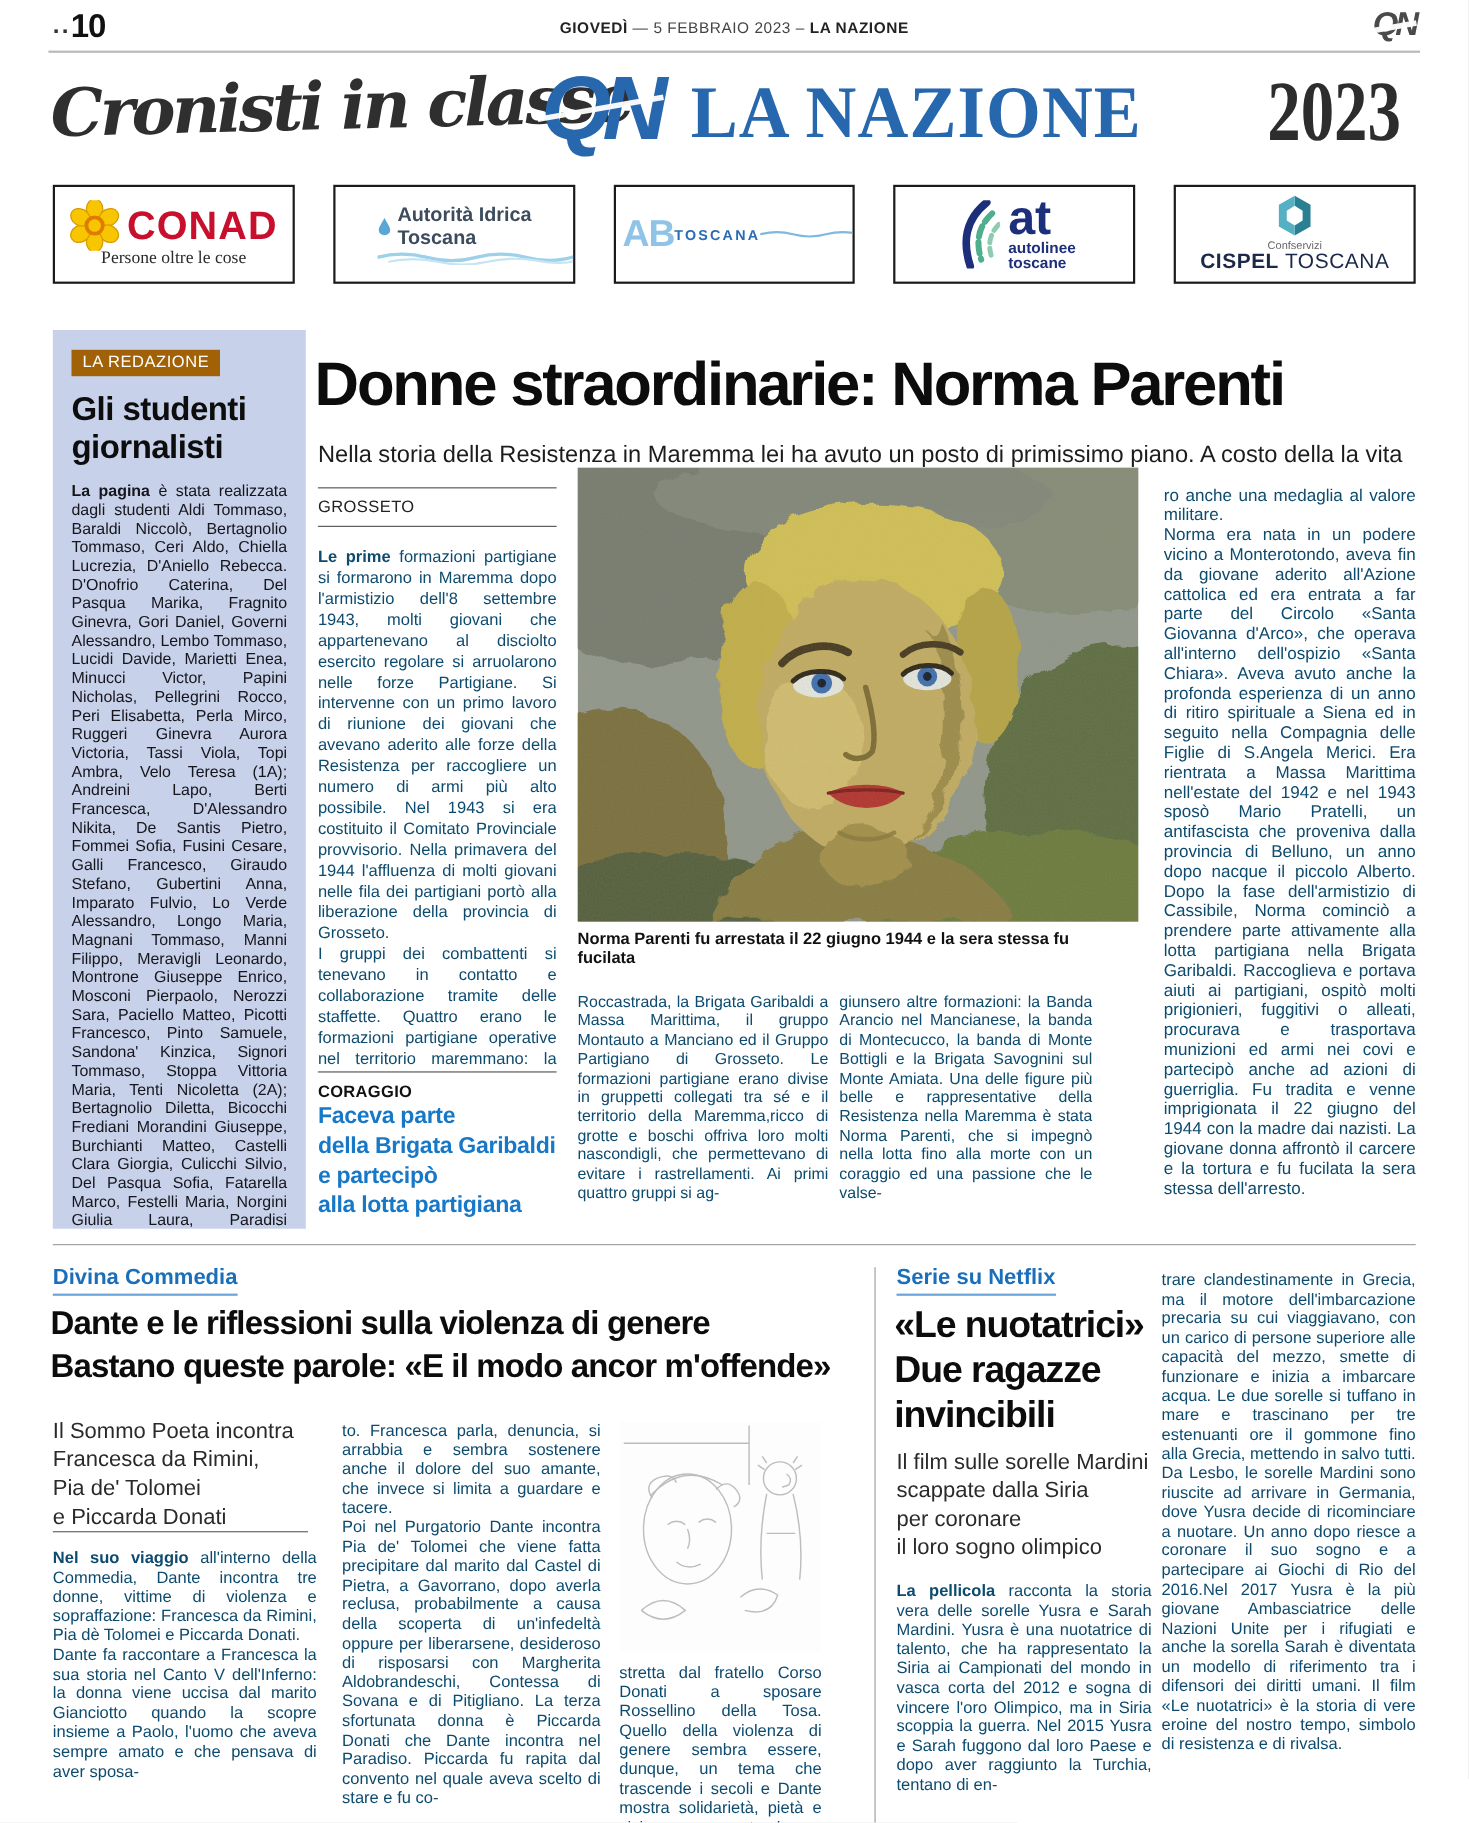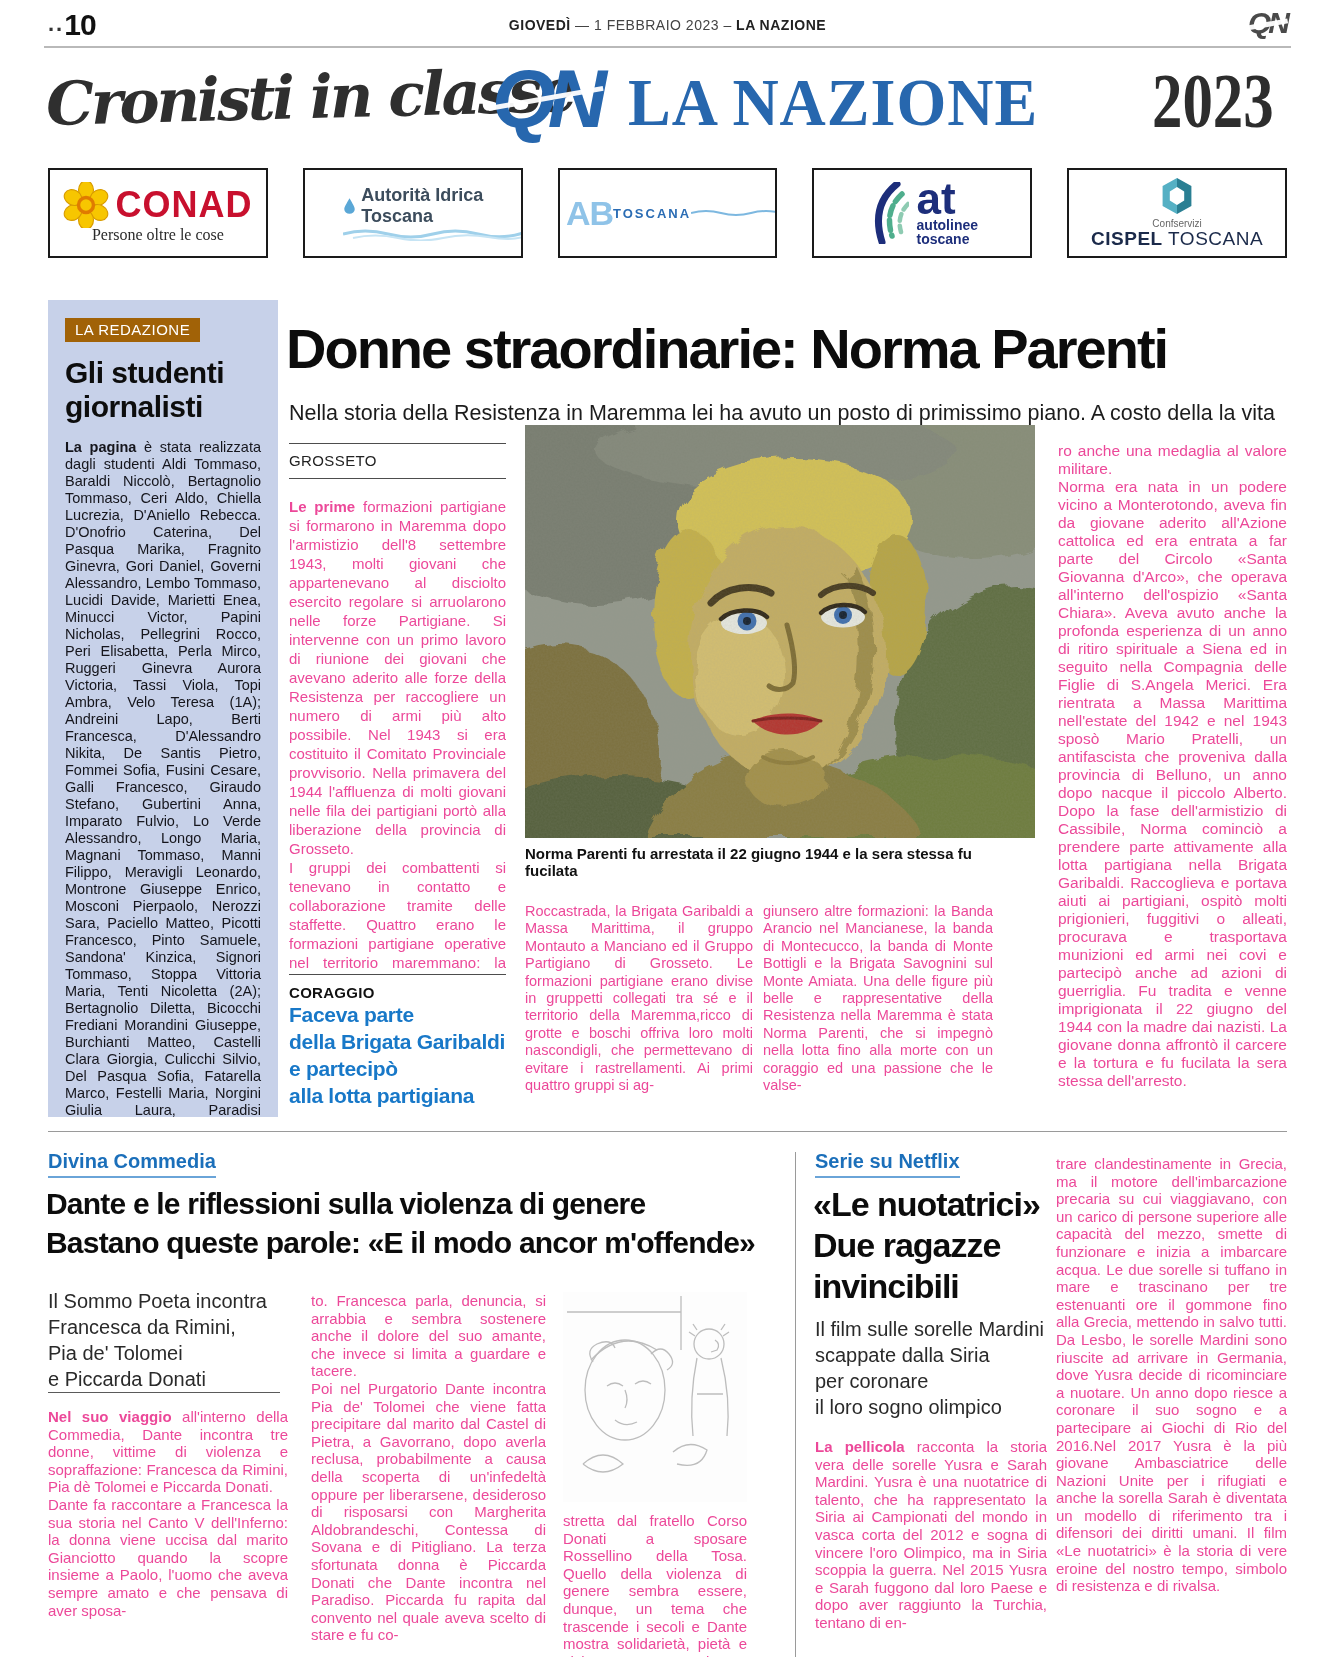--- a/index.html
+++ b/index.html
@@ -51,21 +51,21 @@
   .redazione-badge { display:inline-block; background:#a16207; color:#fff; font-size:15px; font-weight:400; padding:3px 10px 4px; letter-spacing:.5px; }
   .sidebar-title { margin-top:14px; font-size:30px; font-weight:700; line-height:1.12; color:#0d0d0d; letter-spacing:-.5px; }
   .sidebar-body { margin-top:16px; font-size:14.5px; line-height:17px; text-align:justify; color:#15151c; }
   .sidebar-body b { font-weight:800; }
   
   .kicker { font-size:20px; font-weight:700; color:#1b6fba; }
   .main-kicker { position:absolute; left:289px; top:294px; }
   .main-headline { position:absolute; left:286px; top:316px; font-size:56px; font-weight:800; color:#0c0c0c; letter-spacing:-2px;text-align:center; }
   .main-subhead { position:absolute; left:289px; top:401px; font-size:21.5px; color:#1c1c1c; }
   .grosseto { position:absolute; left:289px; top:443px; width:217px; border-top:1px solid #4d4d4d; border-bottom:1px solid #4d4d4d; padding:8px 0 9px; font-size:15px; letter-spacing:.4px; color:#222; }
-  .bodytext { text-align:justify; color:#ec4899; }
+  .bodytext { text-align:justify; color:#0c4a6e; }
   .bodytext p { margin:0; }
   .bodytext .lead { font-weight:800; }
   .col1 { position:absolute; left:289px; top:497px; width:217px; height:472px; overflow:hidden; font-size:15px; line-height:19px; }
   .pullquote { position:absolute; left:289px; top:974px; width:217px; border-top:1px solid #4d4d4d; padding-top:9px; }
   .pq-kicker { font-size:15px; font-weight:800; color:#111; letter-spacing:.3px; }
   .pq-line { font-size:21px; font-weight:800; color:#1878c8; line-height:27px; letter-spacing:-.3px; }
   .pq-line:first-of-type { margin-top:7px; }
   .main-photo { position:absolute; left:525px; top:425px; width:510px; height:413px; overflow:hidden; }
   .main-photo svg { display:block; width:100%; height:100%; }
   .photo-caption { position:absolute; left:525px; top:845px; width:480px; font-size:15px; font-weight:700; color:#111; }
@@ -94,21 +94,21 @@
   .right-col { position:absolute; left:1056px; top:1155px; width:231px; height:502px; overflow:hidden; font-size:15px; line-height:17.6px; }
 </style>
 </head>
 <body>
 
 <div class="page">
 
   <div class="folio-num"><span class="dots">..</span><span>10</span></div>
   <div class="dateline">
     <b>GIOVEDÌ</b>
-    <span class="mid">— 1 FEBBRAIO 2023 –</span>
+    <span class="mid">— 5 FEBBRAIO 2023 –</span>
     <b>LA NAZIONE</b>
   </div>
   <div class="qn-small"><span>QN</span><span class="stripe"></span></div>
   <div class="rule-top"></div>
 
   <div class="script-title">Cronisti in classe</div>
   <div class="qn-big"><span>QN</span><span class="stripe"></span></div>
   <div class="brand-big">LA NAZIONE</div>
   <div class="year-big">2023</div>
 

